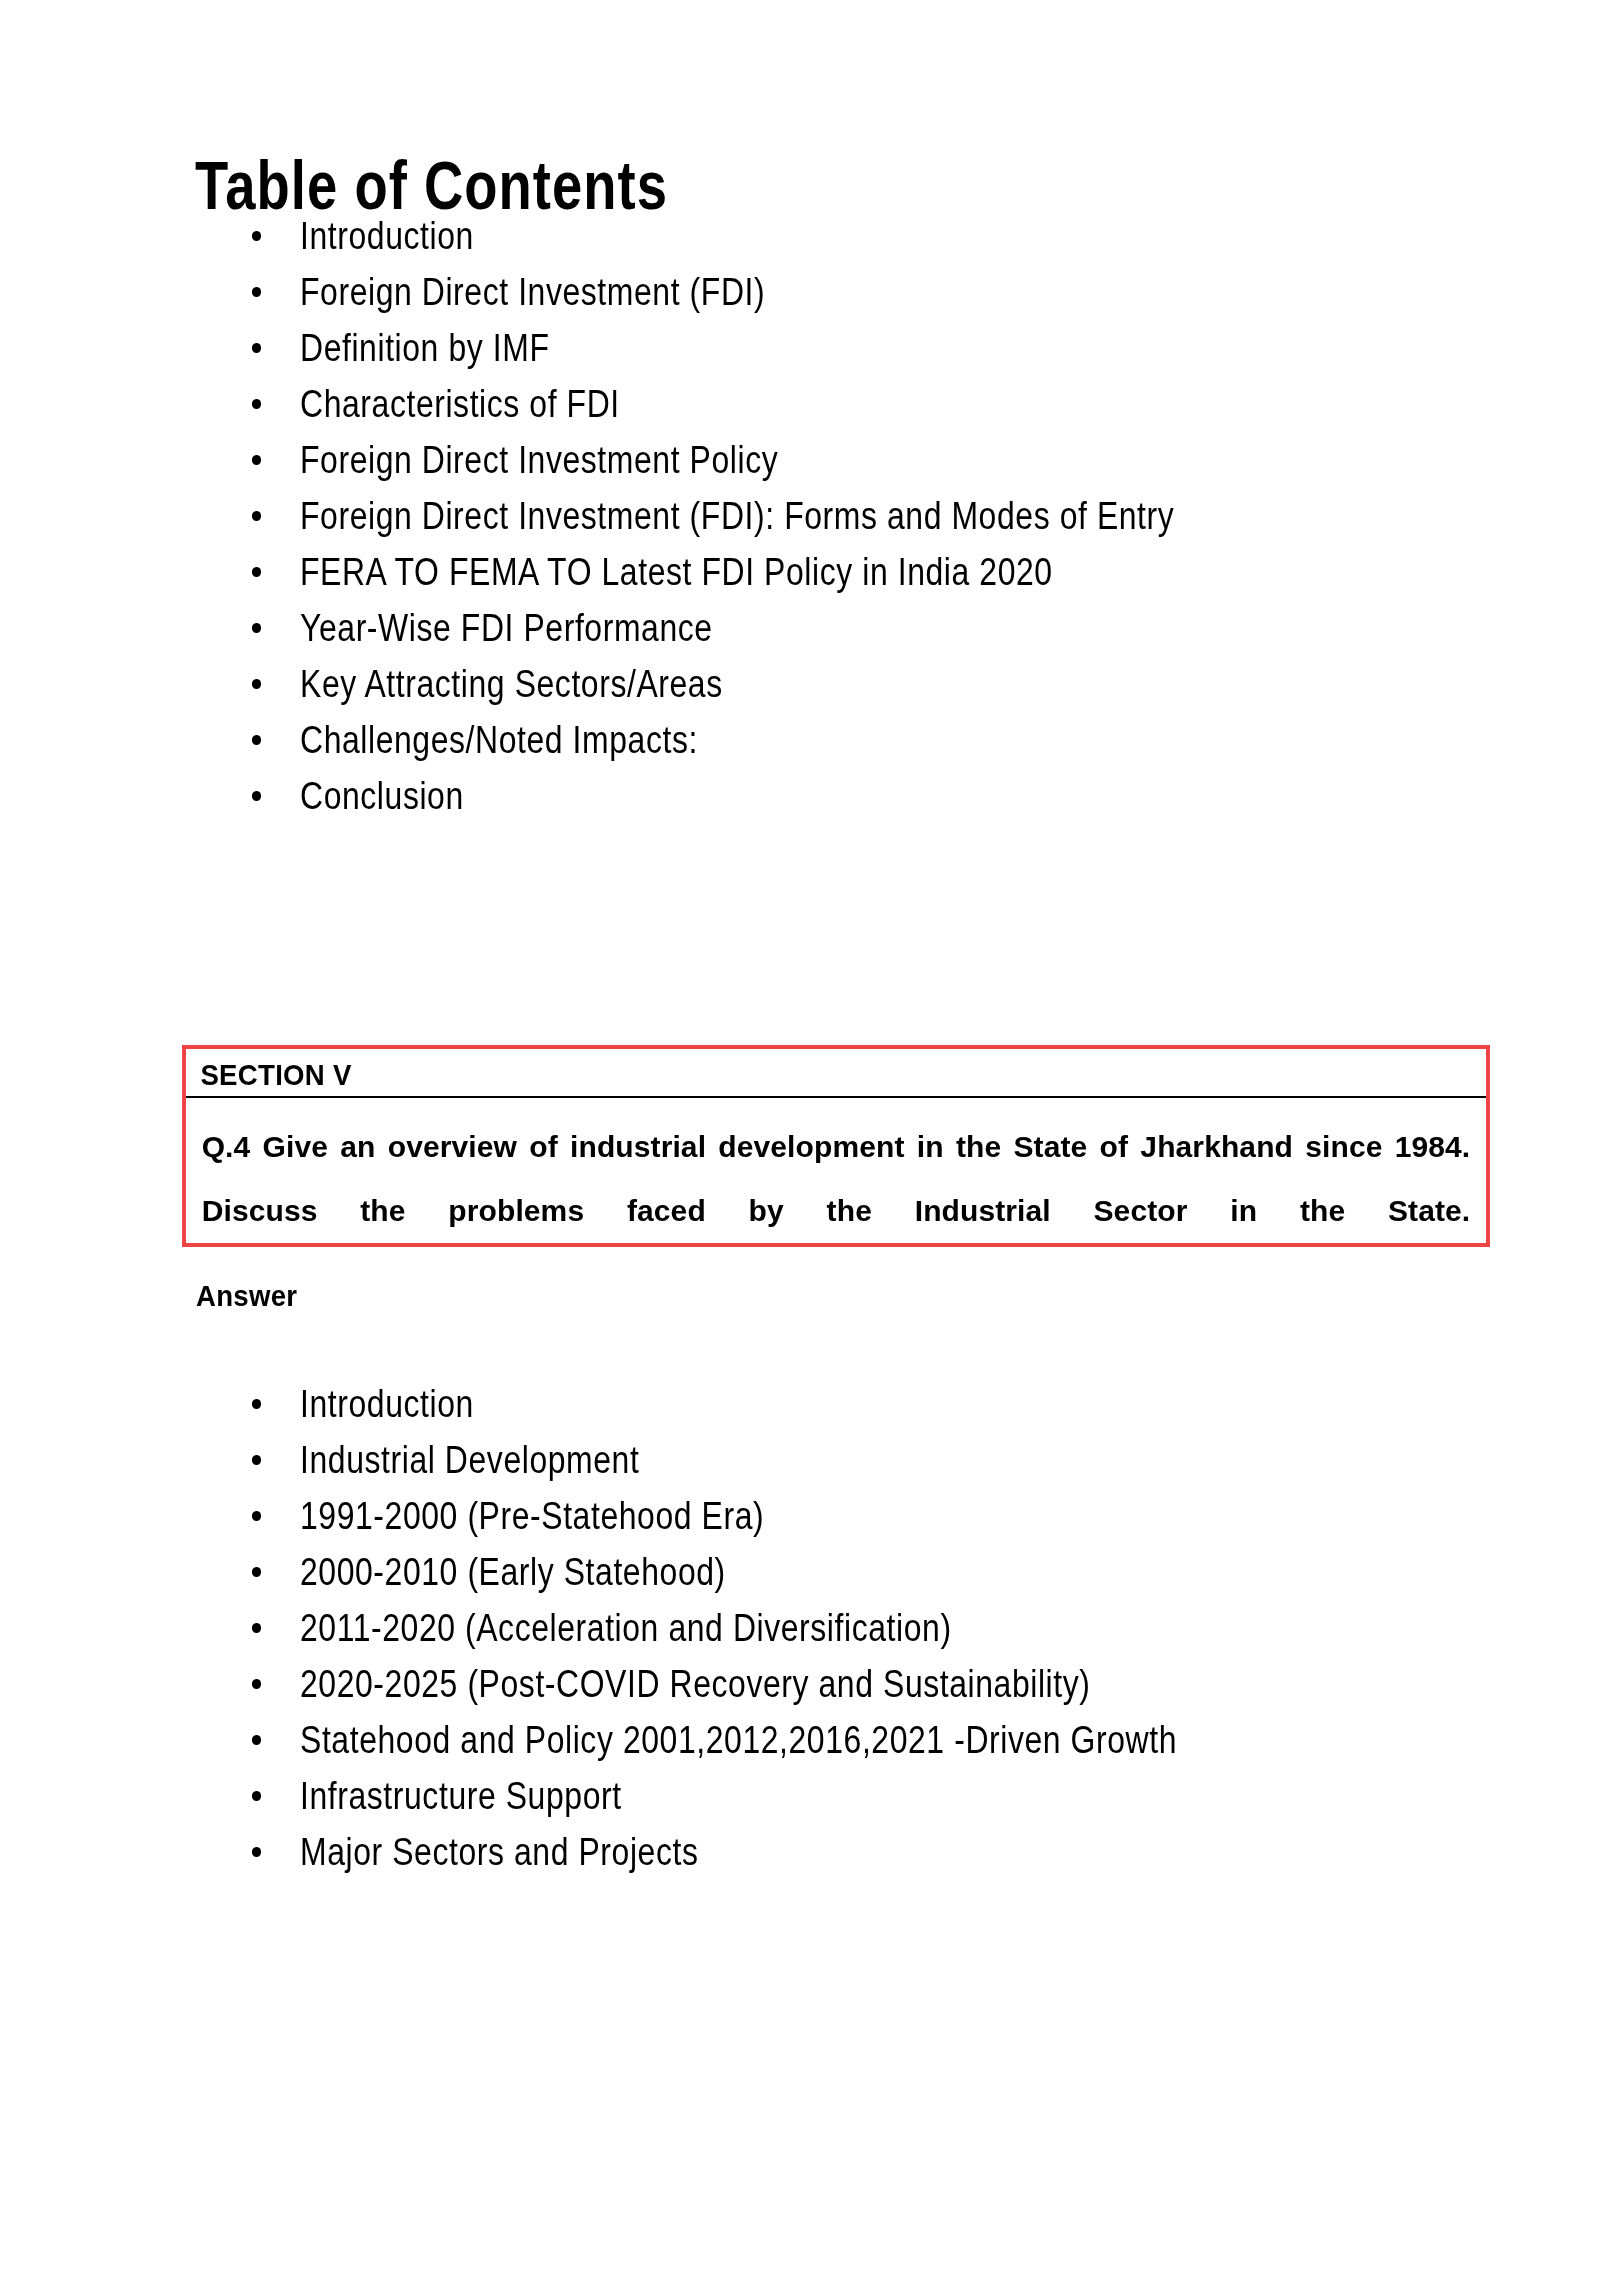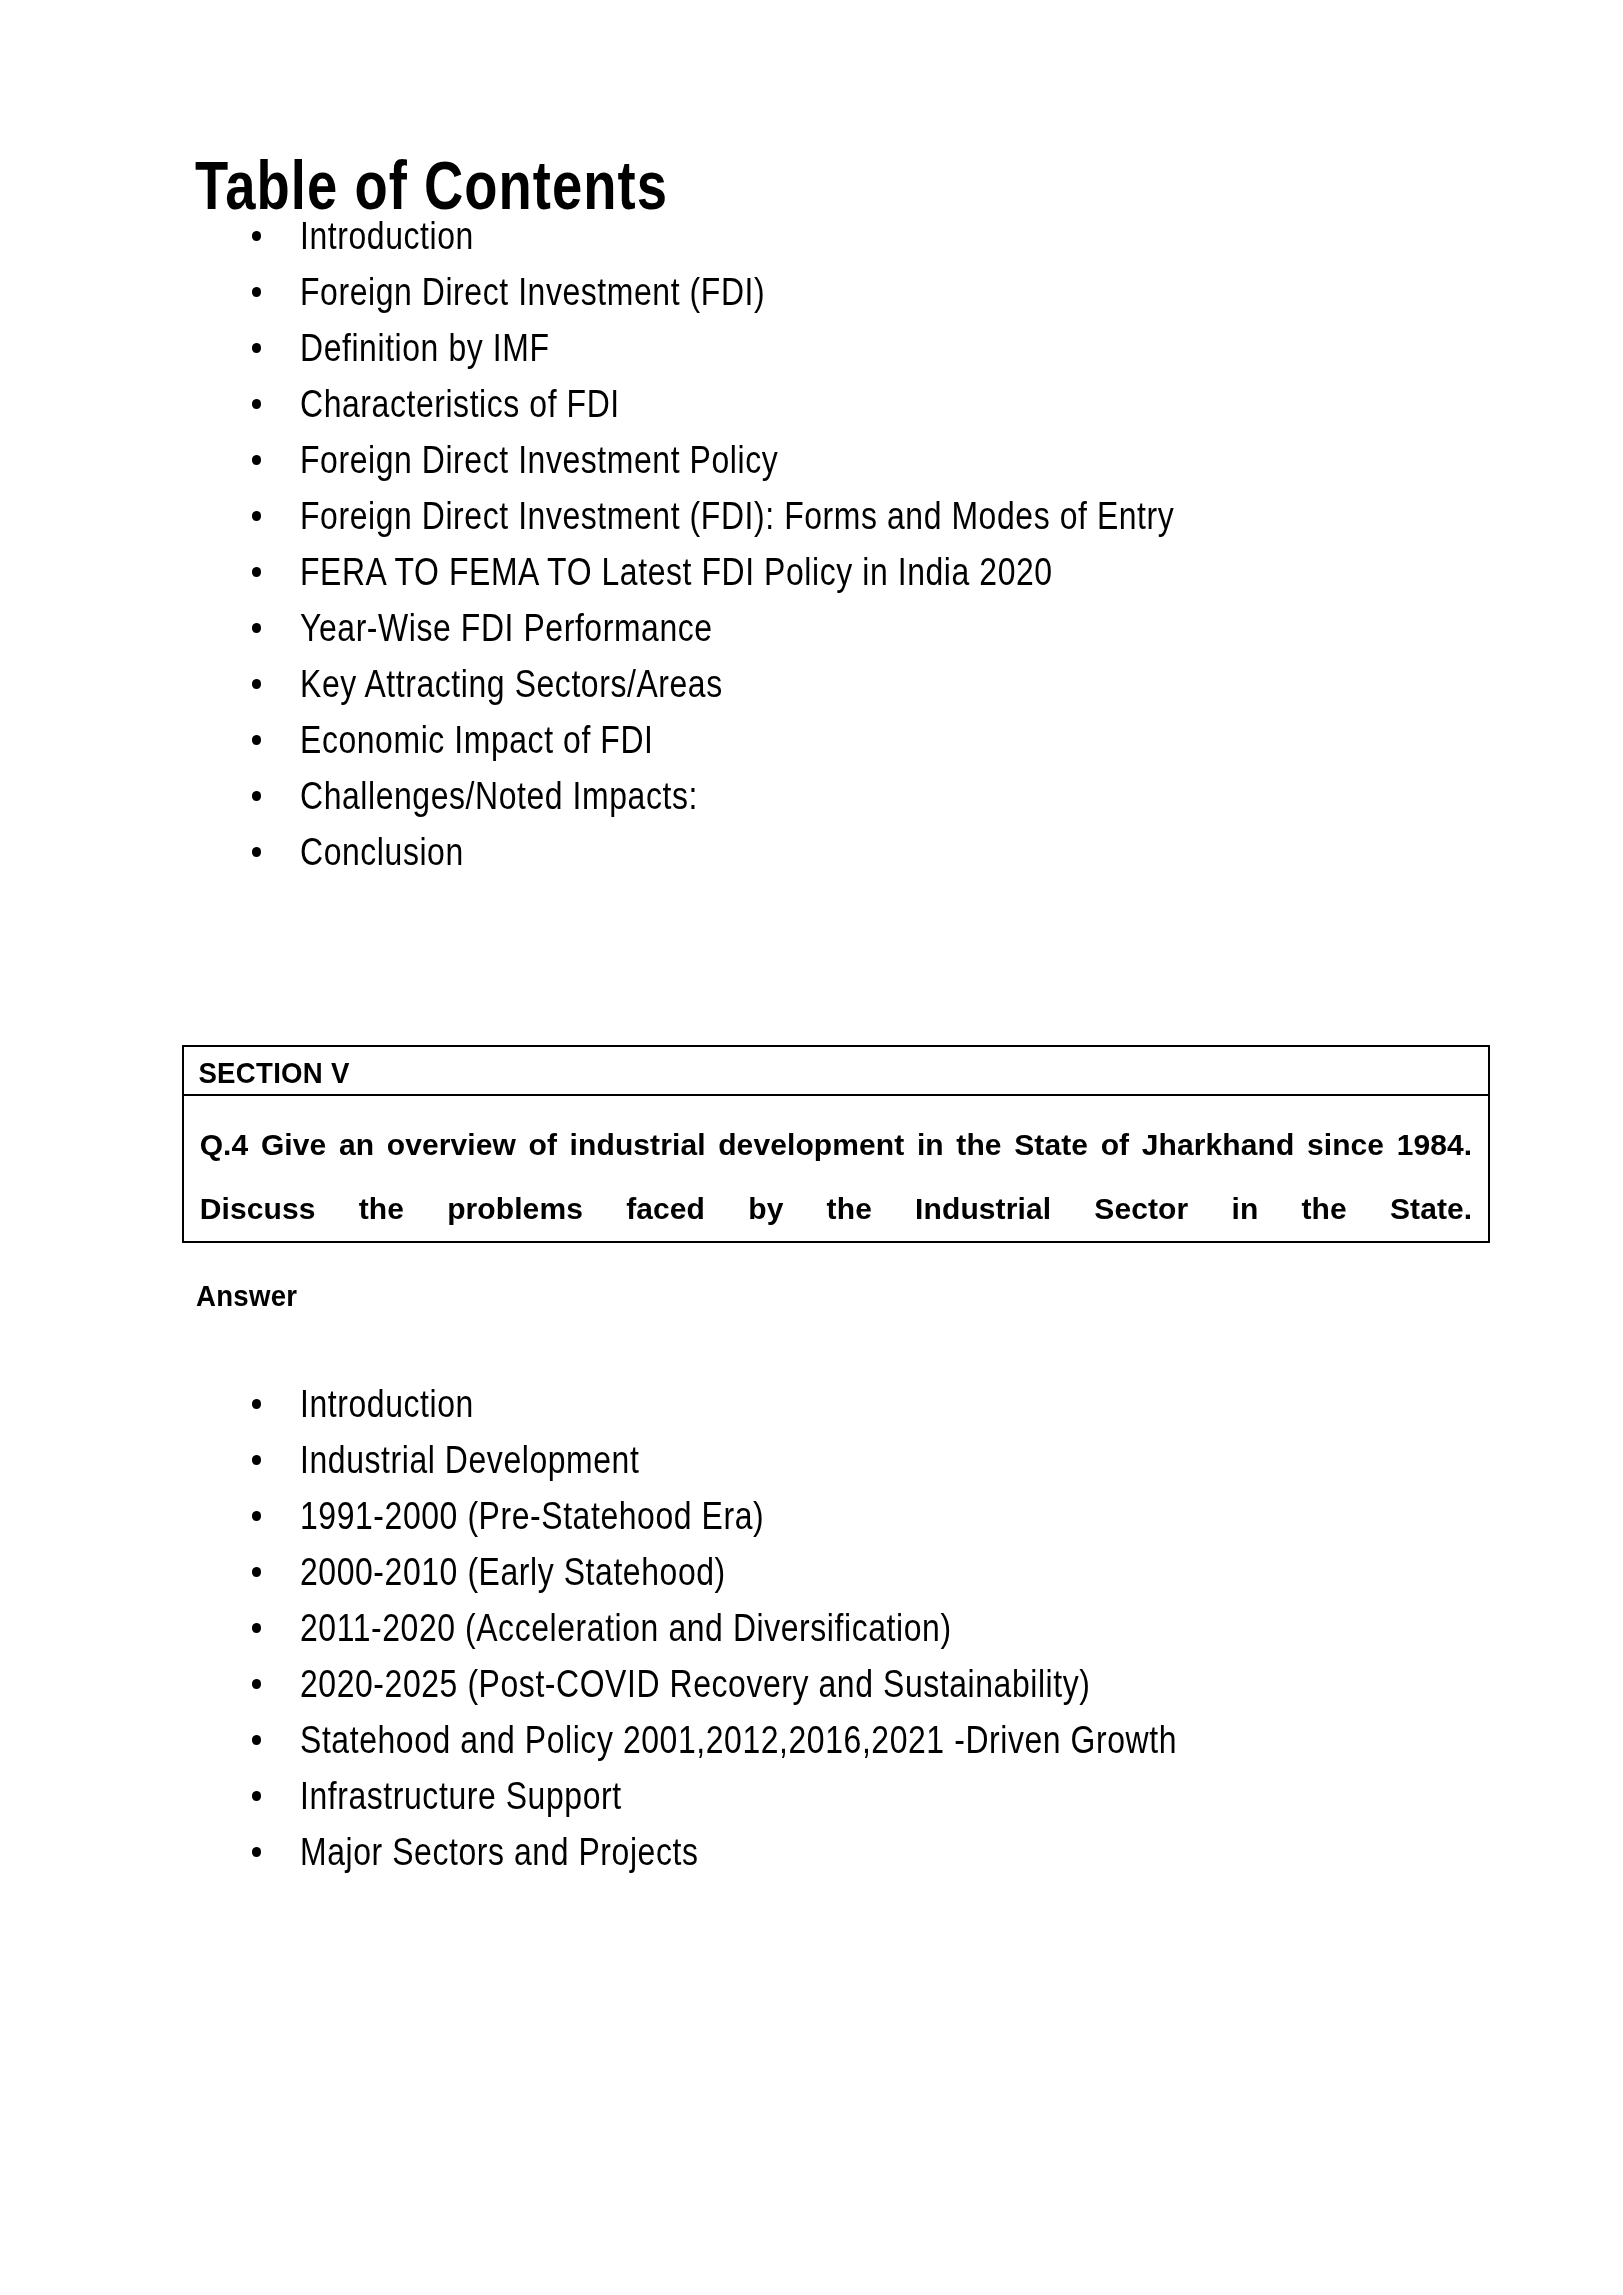--- a/index.html
+++ b/index.html
@@ -80,21 +80,21 @@
     left: 227px;
     top: 1376px;
   }
 
   
   .section-table {
     position: absolute;
     left: 182px;
     top: 1045px;
     width: 1308px;
-    border: 1px solid #ef4444;
+    border: 4px solid #ef4444;
     border-collapse: collapse;
     box-sizing: border-box;
   }
   .section-table td {
     border: 2px solid #000000;
     padding: 0;
     vertical-align: top;
   }
   .section-header-cell {
     height: 47px;
@@ -146,21 +146,20 @@
   <ul class="bullet-list" id="toc-list">
       <li><span class="bullet-dot"></span><span class="bullet-text">Introduction</span></li>
       <li><span class="bullet-dot"></span><span class="bullet-text">Foreign Direct Investment (FDI)</span></li>
       <li><span class="bullet-dot"></span><span class="bullet-text">Definition by IMF</span></li>
       <li><span class="bullet-dot"></span><span class="bullet-text">Characteristics of FDI</span></li>
       <li><span class="bullet-dot"></span><span class="bullet-text">Foreign Direct Investment Policy</span></li>
       <li><span class="bullet-dot"></span><span class="bullet-text">Foreign Direct Investment (FDI): Forms and Modes of Entry</span></li>
       <li><span class="bullet-dot"></span><span class="bullet-text">FERA TO FEMA TO Latest FDI Policy in India 2020</span></li>
       <li><span class="bullet-dot"></span><span class="bullet-text">Year-Wise FDI Performance</span></li>
       <li><span class="bullet-dot"></span><span class="bullet-text">Key Attracting Sectors/Areas</span></li>
-      <li><span class="bullet-dot"></span><span class="bullet-text">Economic Impact of FDI</span></li>
       <li><span class="bullet-dot"></span><span class="bullet-text">Challenges/Noted Impacts:</span></li>
       <li><span class="bullet-dot"></span><span class="bullet-text">Conclusion</span></li>
     </ul>
 
   <table class="section-table">
     <tbody>
       <tr>
         <td class="section-header-cell">
           <span class="section-header-label">SECTION V</span>
         </td>

